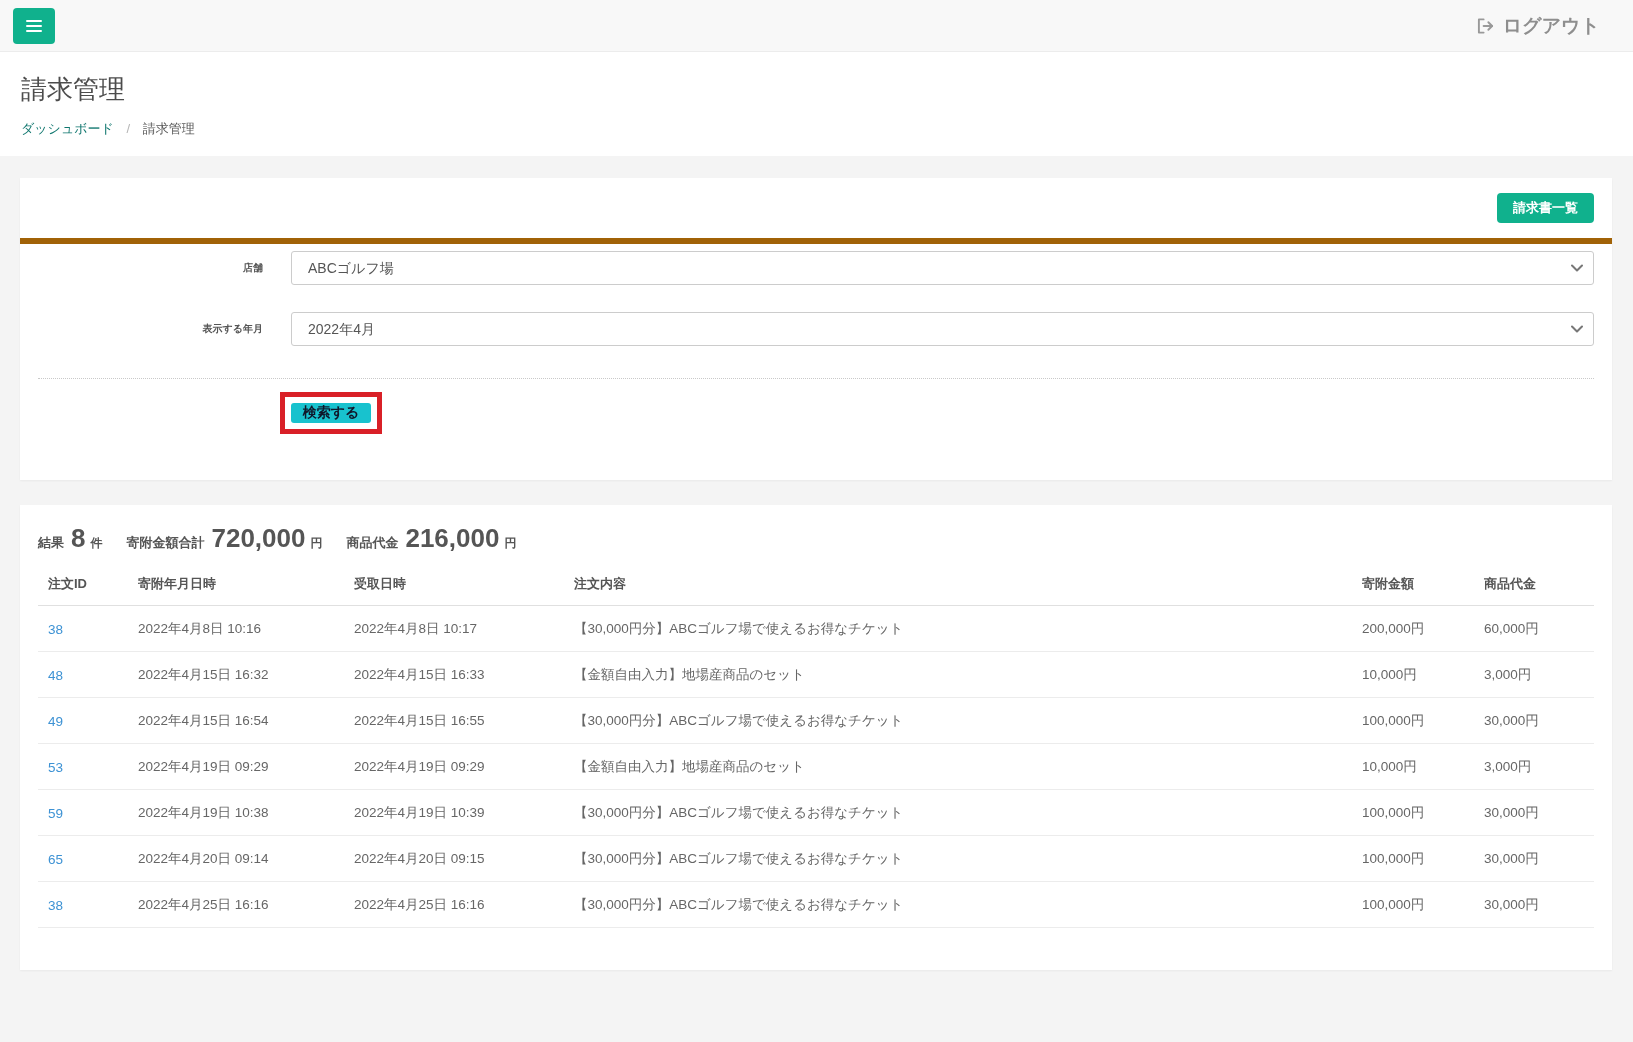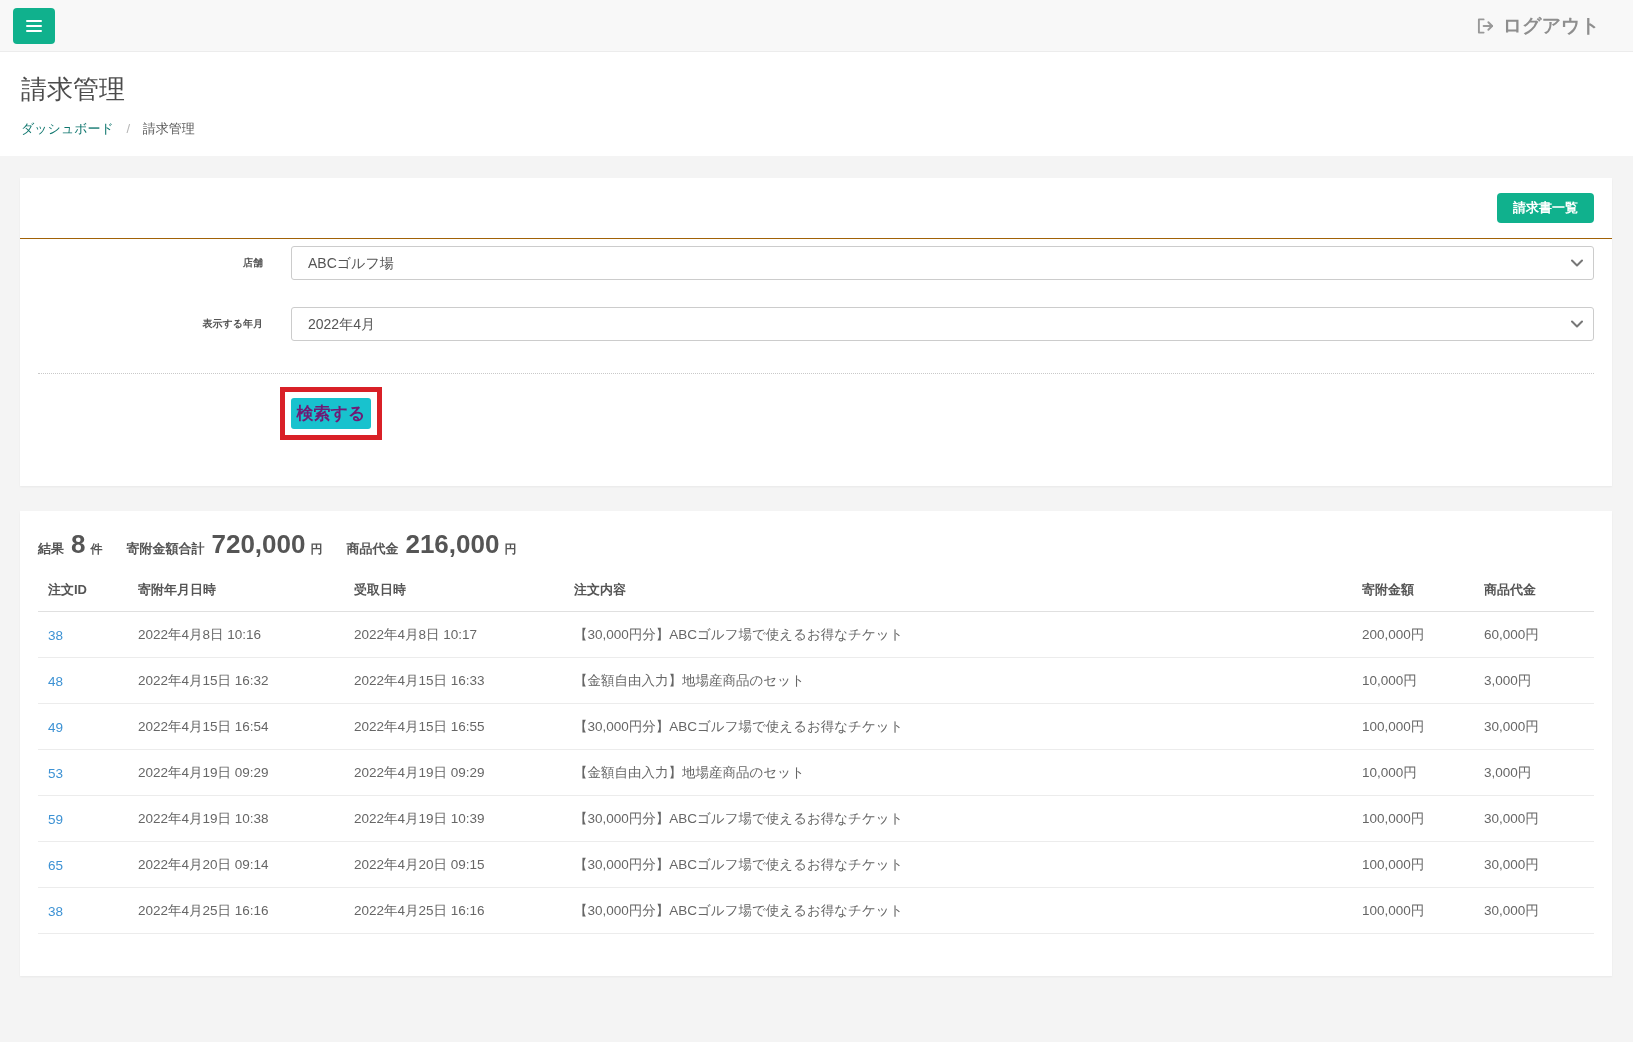--- a/index.html
+++ b/index.html
@@ -63,21 +63,21 @@
   
   .content { padding: 22px 21px 0 20px; }
   .card {
     background: #fff;
     box-shadow: 0 1px 2px rgba(0,0,0,0.05);
   }
   .card-head {
     display: flex;
     justify-content: flex-end;
     padding: 15px 18px;
-    border-bottom: 1px solid #a16207;
+    border-bottom: 6px solid #a16207;
   }
   .btn-green {
     background: #10b18d;
     color: #fff;
     font-size: 13px; font-weight: bold;
     font-family: inherit;
     border: none; border-radius: 4px;
     height: 30px; padding: 0 16px;
     cursor: pointer;
   }
@@ -116,24 +116,24 @@
   .annotation {
     display: inline-block;
     margin-left: 242px;
     border: 5px solid #d92027;
     padding: 6px;
     background: #fff;
     line-height: 0;
   }
   .btn-cyan {
     background: #18c2ce;
-    color: #701a75;
+    color: #0f172a;
     border: none; border-radius: 3px;
-    width: 80px; height: 31px;
-    font-size: 17px; font-weight: bold;
+    width: 80px; height: 20px;
+    font-size: 14px; font-weight: bold;
     font-family: inherit;
     cursor: pointer;
   }
 
   
   .results-card { margin-top: 25px; padding: 16px 18px 42px; }
   .summary {
     display: flex;
     align-items: baseline;
     color: #555;

